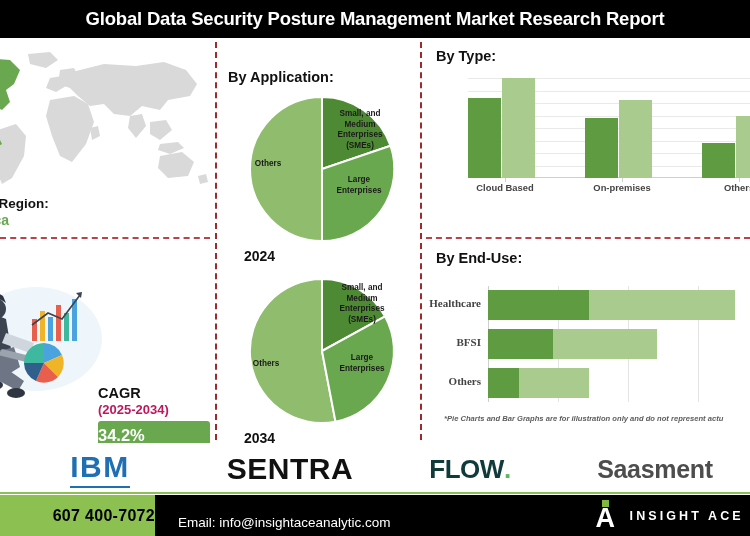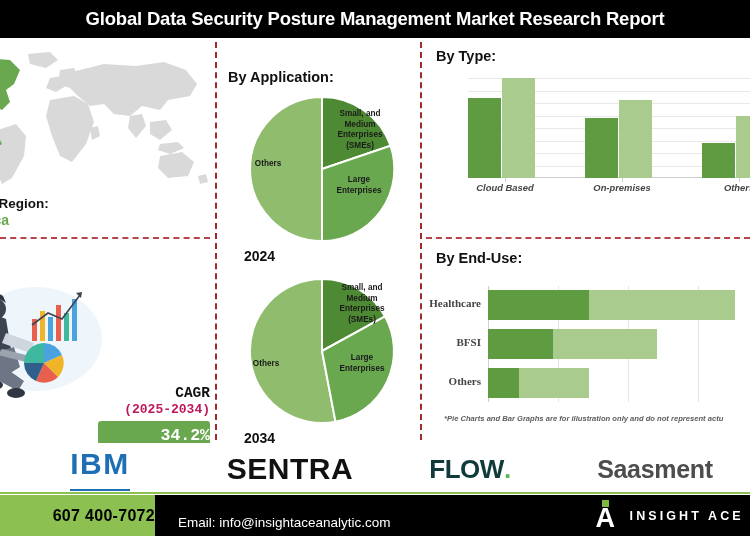--- a/index.html
+++ b/index.html
@@ -74,21 +74,21 @@
     font-size: 14px; font-weight: bold; color: #6aa84f;
     line-height: 17px; white-space: nowrap;
   }
 
   .illus {
     position: absolute; left: -42px; top: 243px;
     width: 150px; height: 130px;
   }
   .cagr-block {
     position: absolute; left: 98px; top: 347px;
-    width: 112px; text-align: right; font-family: Liberation Mono, monospace;
+    width: 112px; text-align: left;
   }
   .cagr-title {
     font-size: 14.5px; font-weight: bold; color: #111111; line-height: 17px;
   }
   .cagr-years {
     font-size: 13px; font-weight: bold; color: #be185d; line-height: 16px;
   }
   .cagr-badge {
     margin-top: 3px;
     background: #6aa84f;
@@ -150,21 +150,20 @@
   .col {
     position: absolute; bottom: 0; width: 33px;
   }
   .col.dark  { left: 0px;  background: #5f9c41; }
   .col.light { left: 34px; background: #a9cb8e; }
   .col-label {
     position: absolute; top: 104px; left: -10px; width: 94px;
     text-align: center;
     font-size: 9.4px; font-weight: bold; color: #444444;
     white-space: nowrap;
-    font-style: italic;
   }
 
   
   .hbarchart {
     position: absolute; left: 68px; top: 248px;
     width: 282px; height: 116px;
   }
   .hbarchart .vgrid {
     position: absolute; top: 0; height: 116px; width: 0;
     border-left: 1px solid #e4e4e4;
@@ -204,21 +203,21 @@
   .logo-sentra{ width: 180px; }
   .logo-flow  { width: 180px; }
   .logo-saas  { width: 190px; }
 
   .ibm-mark {
     font-size: 30px; font-weight: bold; color: #1f6fb4;
     letter-spacing: 1.5px;
     background-image: repeating-linear-gradient(
       to bottom, rgba(255,255,255,0.95) 0 1px, rgba(255,255,255,0) 1px 3px);
     -webkit-background-clip: text; background-clip: text;
-    padding-bottom: 8px;
+    padding-bottom: 2px;
     border-bottom: 2px solid #1f6fb4;
   }
   .sentra-mark {
     font-size: 30px; font-weight: bold; color: #111111;
     letter-spacing: 0.5px;
   }
   .flow-mark {
     font-size: 26px; font-weight: bold; color: #113b3b; letter-spacing: -0.5px;
   }
   .flow-dot { color: #5cb85c; }

